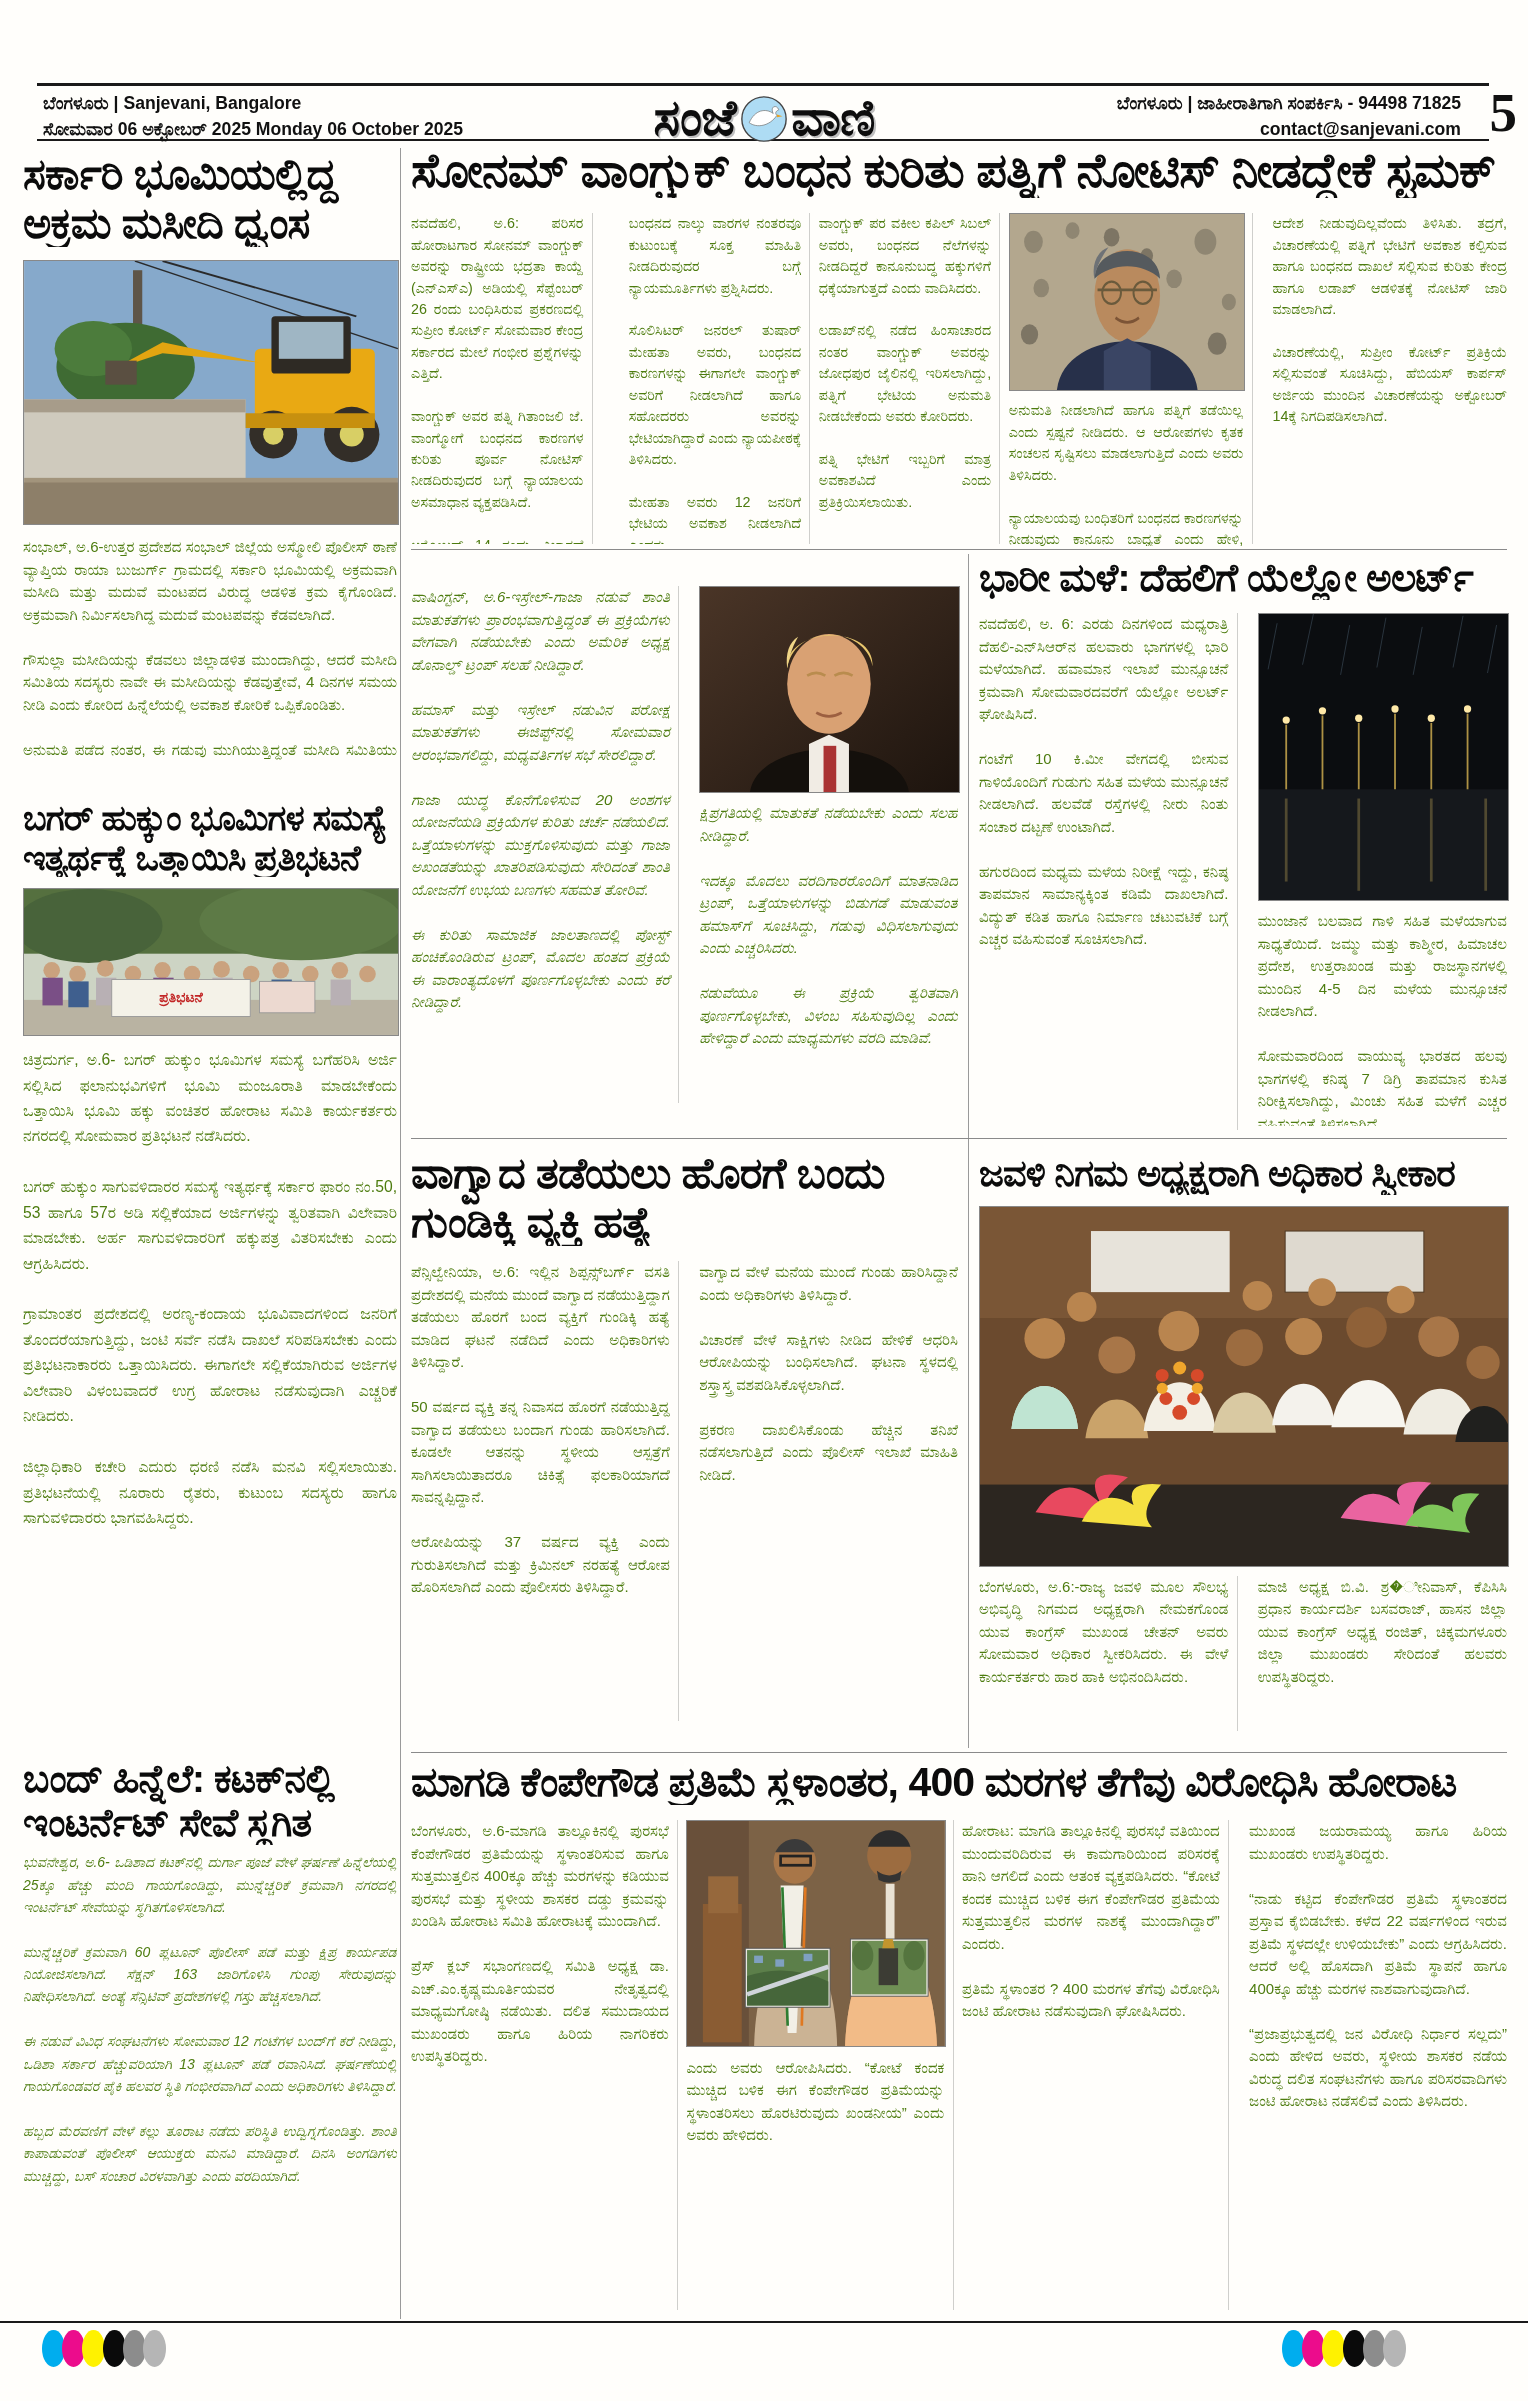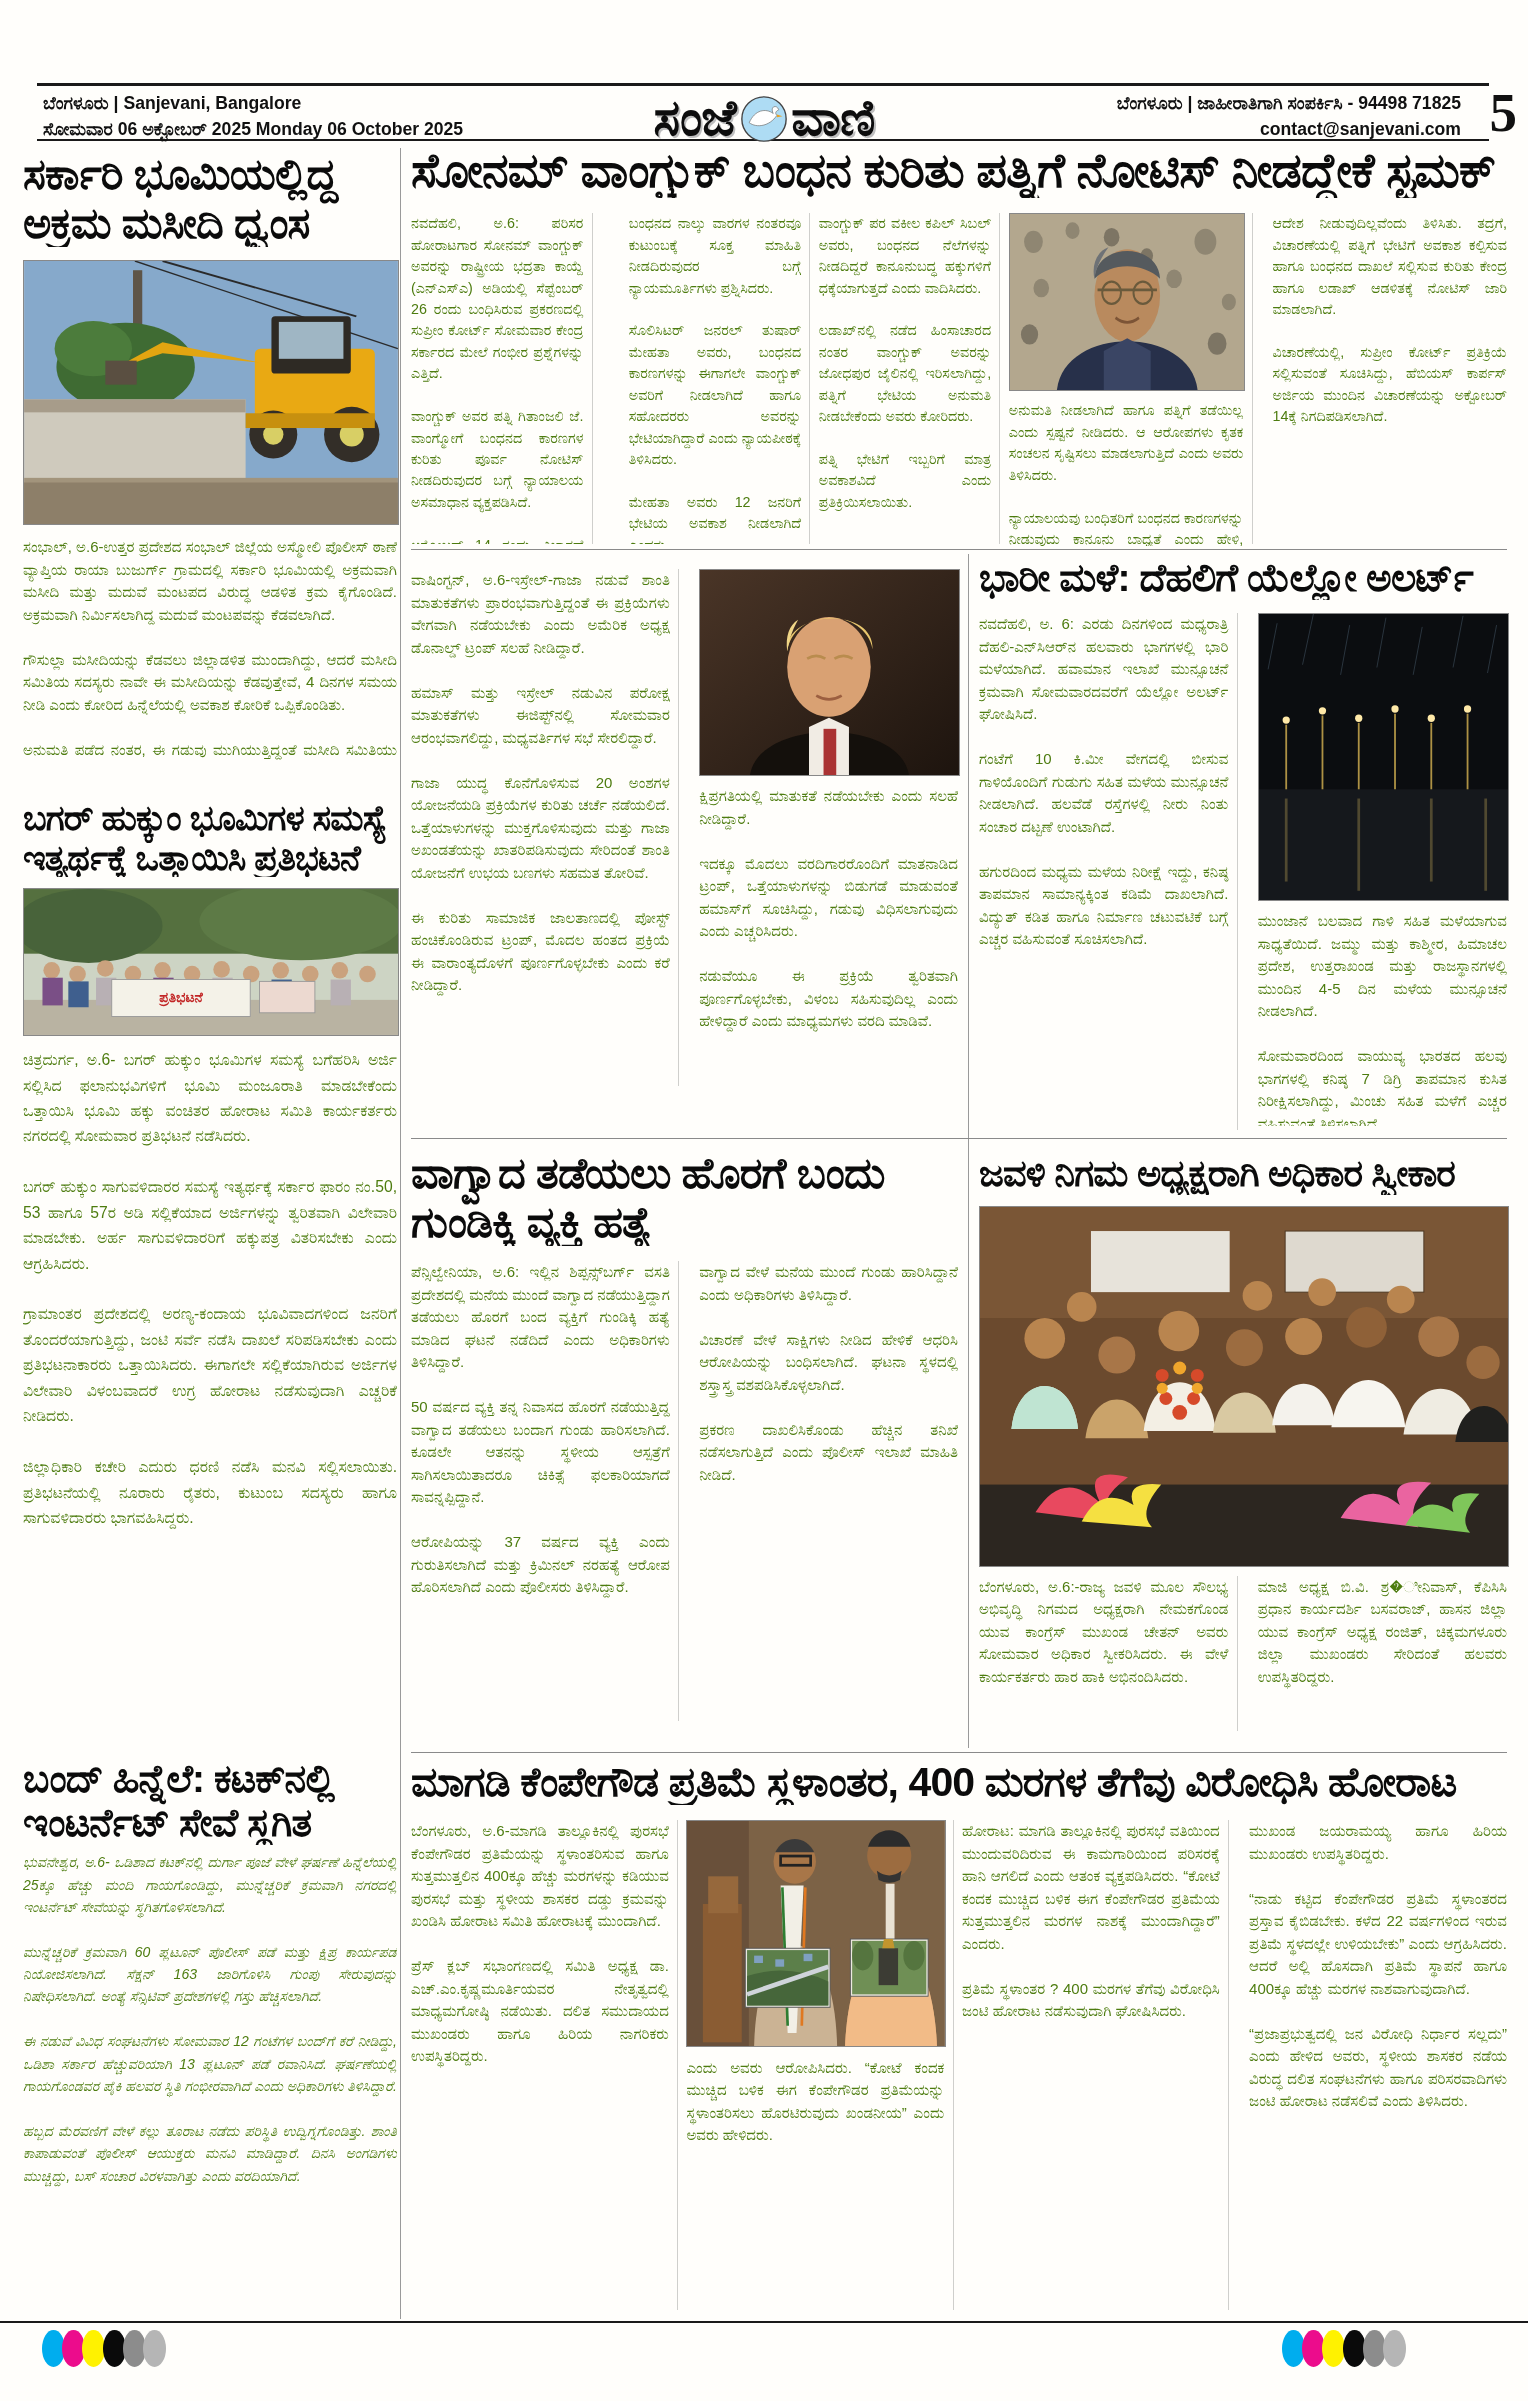--- a/index.html
+++ b/index.html
@@ -206,21 +206,21 @@
 
 ನ್ಯಾಯಾಲಯವು ಬಂಧಿತರಿಗೆ ಬಂಧನದ ಕಾರಣಗಳನ್ನು ನೀಡುವುದು ಕಾನೂನು ಬಾಧ್ಯತೆ ಎಂದು ಹೇಳಿ, ಪತ್ನಿಗೂ ನೀಡಲು ತಡೆಯಿಲ್ಲವೆಂದು ಅಭಿಪ್ರಾಯಪಟ್ಟರೂ ಈ ಹಂತದಲ್ಲಿ ಯಾವುದೇ ಆದೇಶ ನೀಡುವುದಿಲ್ಲ ಎಂದಿತು.</div>
       </div>
       <div class="col body-text" style="flex:1.36;font-size:14.3px;">ಆದೇಶ ನೀಡುವುದಿಲ್ಲವೆಂದು ತಿಳಿಸಿತು. ತದ್ರಗೆ, ವಿಚಾರಣೆಯಲ್ಲಿ ಪತ್ನಿಗೆ ಭೇಟಿಗೆ ಅವಕಾಶ ಕಲ್ಪಿಸುವ ಹಾಗೂ ಬಂಧನದ ದಾಖಲೆ ಸಲ್ಲಿಸುವ ಕುರಿತು ಕೇಂದ್ರ ಹಾಗೂ ಲಡಾಖ್ ಆಡಳಿತಕ್ಕೆ ನೋಟಿಸ್ ಜಾರಿ ಮಾಡಲಾಗಿದೆ.
 
 ವಿಚಾರಣೆಯಲ್ಲಿ, ಸುಪ್ರೀಂ ಕೋರ್ಟ್ ಪ್ರತಿಕ್ರಿಯೆ ಸಲ್ಲಿಸುವಂತೆ ಸೂಚಿಸಿದ್ದು, ಹೆಬಿಯಸ್ ಕಾರ್ಪಸ್ ಅರ್ಜಿಯ ಮುಂದಿನ ವಿಚಾರಣೆಯನ್ನು ಅಕ್ಟೋಬರ್ 14ಕ್ಕೆ ನಿಗದಿಪಡಿಸಲಾಗಿದೆ.</div>
     </div>
   </div>
 
   <div class="abs" style="left:411px;top:556px;width:547px;">
-    <div class="cols" style="margin-top:13px;height:517px;">
+    <div class="cols" style="margin-top:30px;height:517px;font-style:italic;">
       <div class="col body-text">ವಾಷಿಂಗ್ಟನ್, ಅ.6-ಇಸ್ರೇಲ್-ಗಾಜಾ ನಡುವೆ ಶಾಂತಿ ಮಾತುಕತೆಗಳು ಪ್ರಾರಂಭವಾಗುತ್ತಿದ್ದಂತೆ ಈ ಪ್ರಕ್ರಿಯೆಗಳು ವೇಗವಾಗಿ ನಡೆಯಬೇಕು ಎಂದು ಅಮೆರಿಕ ಅಧ್ಯಕ್ಷ ಡೊನಾಲ್ಡ್ ಟ್ರಂಪ್ ಸಲಹೆ ನೀಡಿದ್ದಾರೆ.
 
 ಹಮಾಸ್ ಮತ್ತು ಇಸ್ರೇಲ್ ನಡುವಿನ ಪರೋಕ್ಷ ಮಾತುಕತೆಗಳು ಈಜಿಪ್ಟ್‌ನಲ್ಲಿ ಸೋಮವಾರ ಆರಂಭವಾಗಲಿದ್ದು, ಮಧ್ಯವರ್ತಿಗಳ ಸಭೆ ಸೇರಲಿದ್ದಾರೆ.
 
 ಗಾಜಾ ಯುದ್ಧ ಕೊನೆಗೊಳಿಸುವ 20 ಅಂಶಗಳ ಯೋಜನೆಯಡಿ ಪ್ರಕ್ರಿಯೆಗಳ ಕುರಿತು ಚರ್ಚೆ ನಡೆಯಲಿದೆ. ಒತ್ತೆಯಾಳುಗಳನ್ನು ಮುಕ್ತಗೊಳಿಸುವುದು ಮತ್ತು ಗಾಜಾ ಅಖಂಡತೆಯನ್ನು ಖಾತರಿಪಡಿಸುವುದು ಸೇರಿದಂತೆ ಶಾಂತಿ ಯೋಜನೆಗೆ ಉಭಯ ಬಣಗಳು ಸಹಮತ ತೋರಿವೆ.
 
 ಈ ಕುರಿತು ಸಾಮಾಜಿಕ ಜಾಲತಾಣದಲ್ಲಿ ಪೋಸ್ಟ್ ಹಂಚಿಕೊಂಡಿರುವ ಟ್ರಂಪ್, ಮೊದಲ ಹಂತದ ಪ್ರಕ್ರಿಯೆ ಈ ವಾರಾಂತ್ಯದೊಳಗೆ ಪೂರ್ಣಗೊಳ್ಳಬೇಕು ಎಂದು ಕರೆ ನೀಡಿದ್ದಾರೆ.</div>
       <div class="col">
         <svg class="photo" width="100%" height="205" viewBox="0 0 285 222" preserveAspectRatio="none">
           <rect width="285" height="222" fill="#2e2018"></rect>

